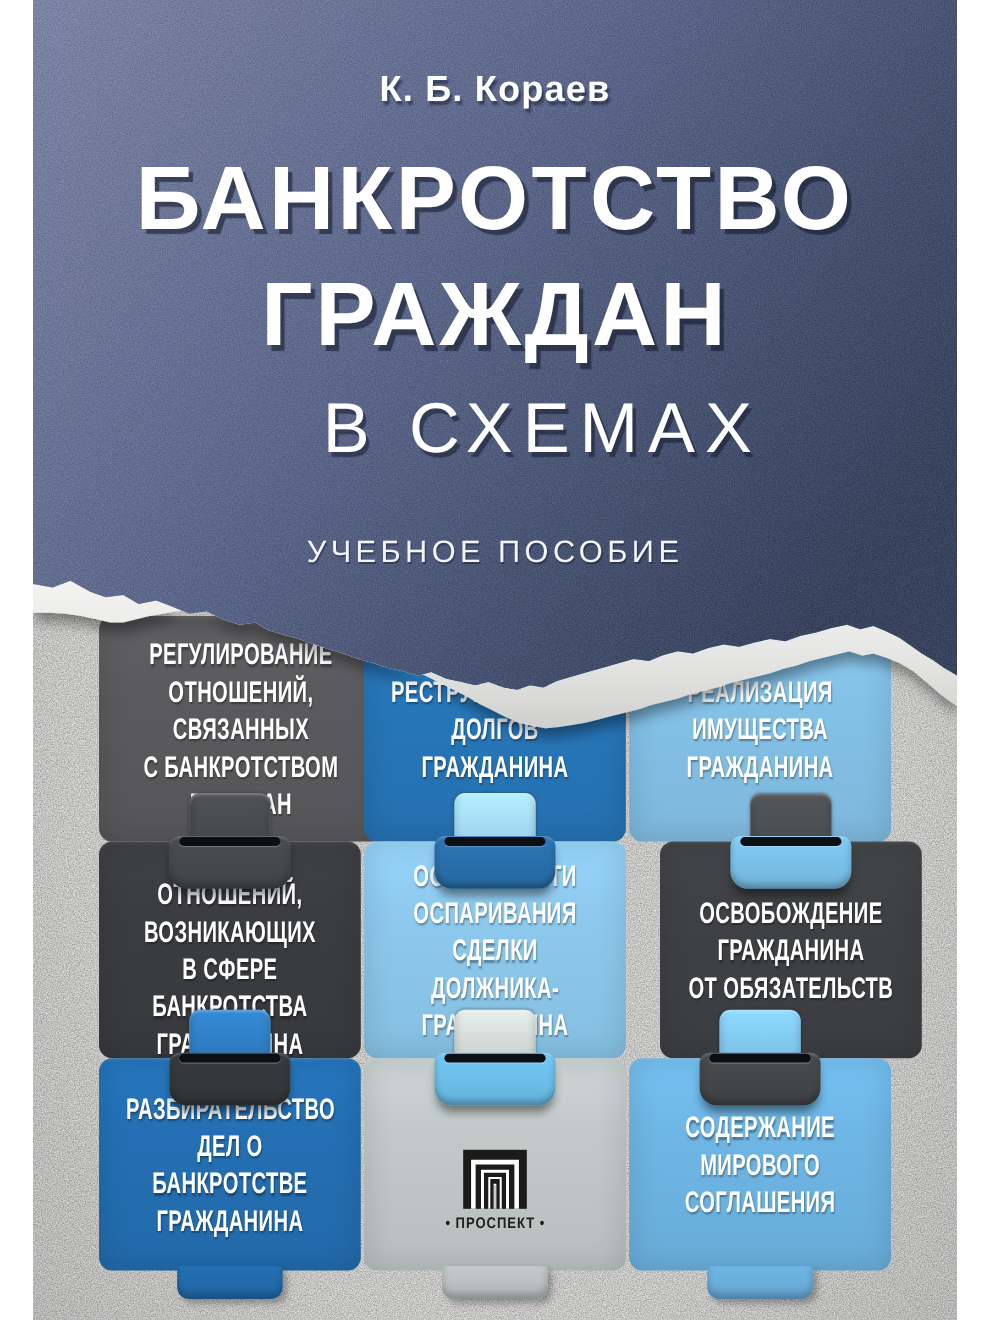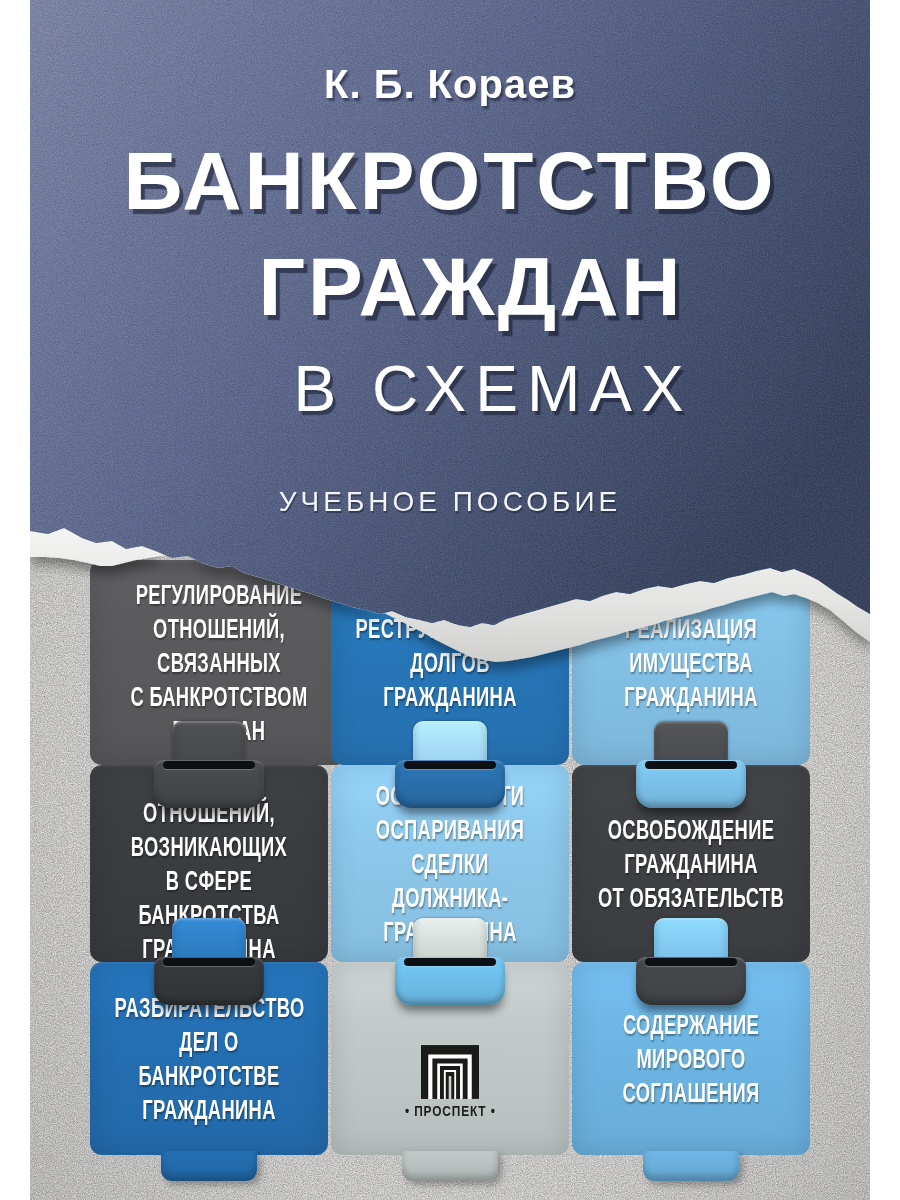--- a/index.html
+++ b/index.html
@@ -44,26 +44,26 @@
   
   .logo-wrap{position:absolute;left:0;right:0;top:0;bottom:0;display:flex;
        flex-direction:column;align-items:center;justify-content:center;padding-top:46px;}
   .logo-mark{width:58px;height:54px;}
   .logo-label{margin-top:4px;color:#1d1d1b;font-weight:bold;font-size:14px;
        letter-spacing:1px;transform:scaleX(.85);}
 
   
   .titles{position:absolute;left:0;top:0;width:840px;z-index:6;text-align:center;
           color:#ffffff;pointer-events:none;}
-  .author{position:absolute;left:0;width:100%;top:62px;font-size:40px;font-weight:bold;
+  .author{position:absolute;left:0;width:100%;top:62px;font-size:33px;font-weight:bold;
           letter-spacing:1px;text-shadow:2px 3px 2px rgba(14,20,38,.5);text-align:center;}
   .title-line{position:absolute;left:0;width:100%;font-size:82px;font-weight:bold;
           letter-spacing:3px;text-shadow:4px 5px 1px rgba(14,20,38,.55);}
   .title-1{top:134px;}
-  .title-2{top:240px;margin-left:21px;}
+  .title-2{top:240px;}
   .schemes{position:absolute;left:12px;width:100%;top:352px;font-size:64px;font-weight:normal;
           letter-spacing:9px;text-shadow:3px 4px 1px rgba(14,20,38,.5);padding-left:31px;}
   .subtitle{position:absolute;left:0;width:100%;top:486px;font-size:28px;font-weight:normal;
           letter-spacing:4px;color:#f2f4f7;text-shadow:1px 2px 1px rgba(14,20,38,.45);}
 </style>
 </head>
 <body>
 
 <div class="cover">
 
@@ -115,21 +115,21 @@
       </div>
       <div class="tile r2 c2" style="background: linear-gradient(rgb(151, 214, 252) 0%, rgb(142, 202, 238) 30%, rgb(133, 190, 224) 100%);">
         <div class="tab" style="background: linear-gradient(rgb(181, 240, 255), rgb(162, 214, 243) 70%);"></div>
         <div class="pocket" style="background: linear-gradient(rgb(44, 118, 182), rgb(39, 103, 159));"></div>
         <div class="slit"></div>
         <div class="tile-text">ОСОБЕННОСТИ
 ОСПАРИВАНИЯ СДЕЛКИ
 ДОЛЖНИКА-
 ГРАЖДАНИНА</div>
       </div>
-      <div class="tile r2 c3" style="background: linear-gradient(rgb(67, 69, 72) 0%, rgb(63, 65, 68) 30%, rgb(59, 61, 64) 100%);">
+      <div class="tile r2 c3" style="background: linear-gradient(rgb(67, 69, 72) 0%, rgb(63, 65, 68) 30%, rgb(59, 61, 64) 100%); margin-left: 28px;">
         <div class="tab" style="background: linear-gradient(rgb(84, 86, 90), rgb(75, 77, 80) 70%);"></div>
         <div class="pocket" style="background: linear-gradient(rgb(130, 205, 247), rgb(114, 179, 216));"></div>
         <div class="slit"></div>
         <div class="tile-text">ОСВОБОЖДЕНИЕ
 ГРАЖДАНИНА
 ОТ ОБЯЗАТЕЛЬСТВ</div>
       </div>
       <div class="tile r3 c1" style="background: linear-gradient(rgb(38, 119, 191) 0%, rgb(36, 112, 180) 30%, rgb(34, 105, 169) 100%);">
         <div class="tab" style="background: linear-gradient(rgb(52, 139, 215), rgb(46, 124, 192) 70%);"></div>
         <div class="pocket" style="background: linear-gradient(rgb(56, 59, 62), rgb(49, 52, 54));"></div>

